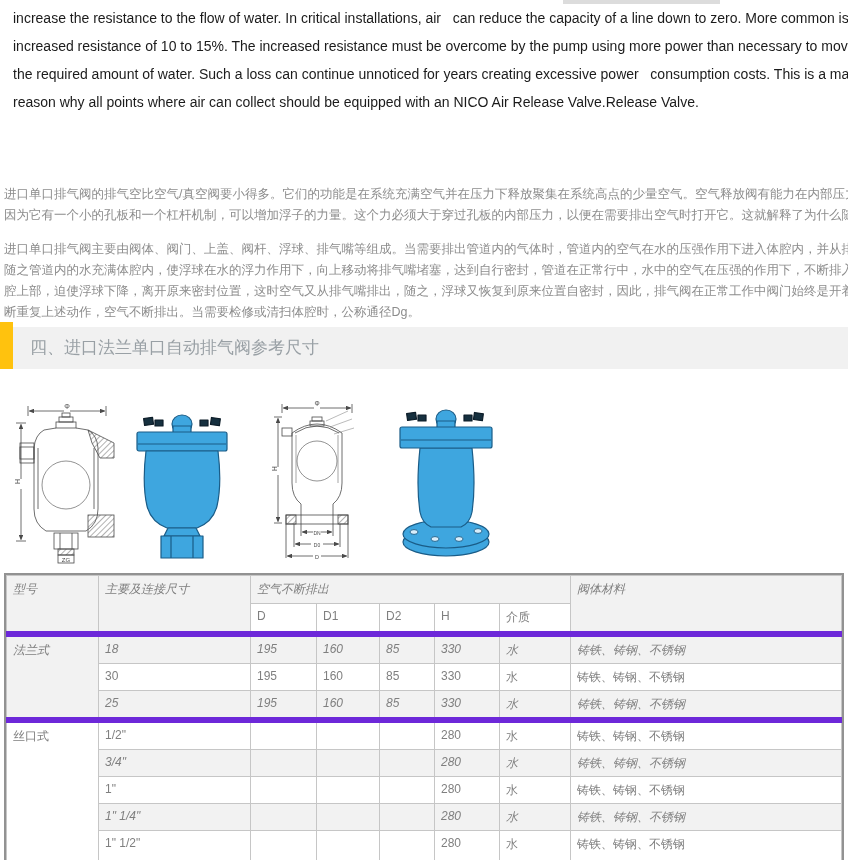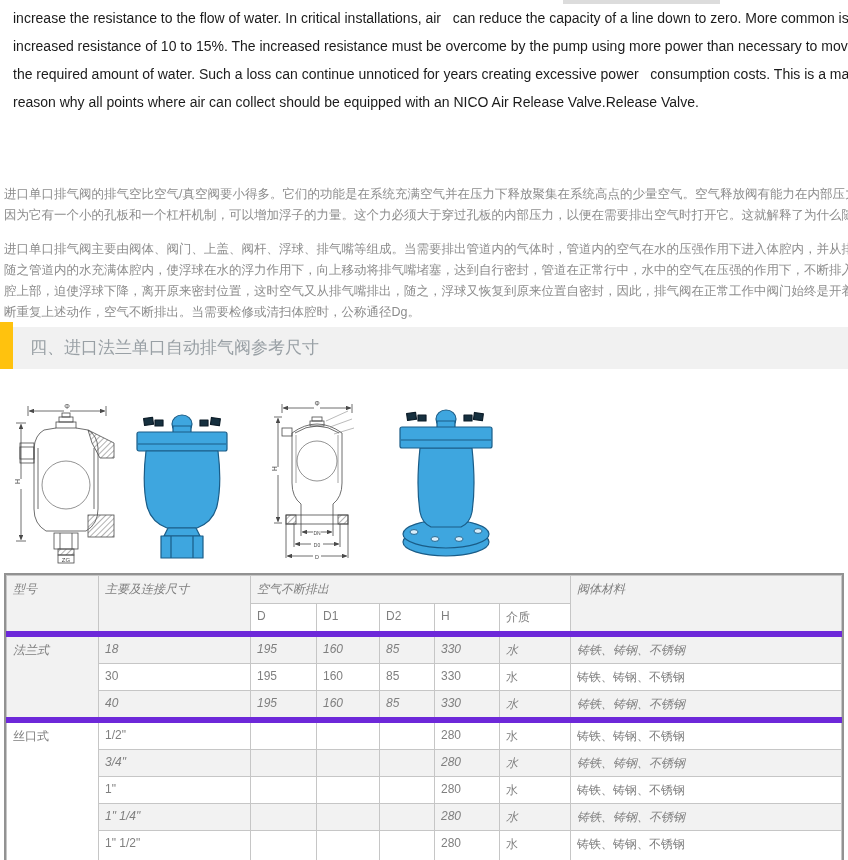--- a/index.html
+++ b/index.html
@@ -229,21 +229,21 @@
     <tr class="body-row">
       <td>30</td>
       <td>195</td>
       <td>160</td>
       <td>85</td>
       <td>330</td>
       <td>水</td>
       <td>铸铁、铸钢、不锈钢</td>
     </tr>
     <tr class="body-row gray">
-      <td>40</td>
+      <td>25</td>
       <td>195</td>
       <td>160</td>
       <td>85</td>
       <td>330</td>
       <td>水</td>
       <td>铸铁、铸钢、不锈钢</td>
     </tr>
 
     <tr class="body-row sep-top">
       <td rowspan="5">丝口式</td>

